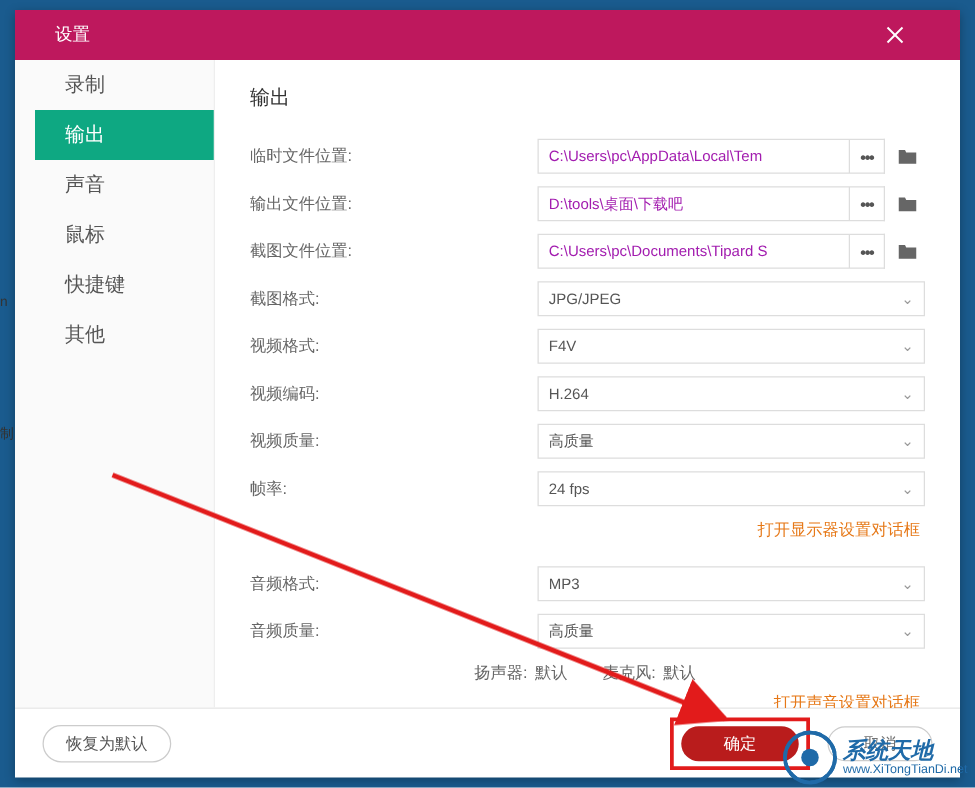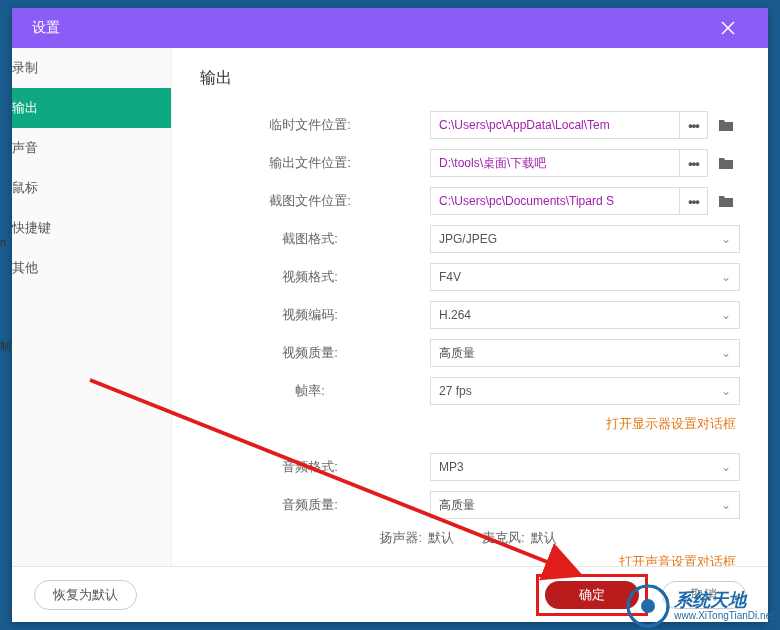--- a/index.html
+++ b/index.html
@@ -1,29 +1,29 @@
 <!DOCTYPE html>
 <html><head>
   <meta charset="utf-8">
   <style>
     * { margin: 0; padding: 0; box-sizing: border-box; font-family: "Microsoft YaHei", Arial, sans-serif; }
     body { width: 780px; height: 630px; background: #1a5b8e; overflow: hidden; position: relative; }
     .window { position: absolute; left: 12px; top: 8px; width: 756px; height: 614px; background: #fff; box-shadow: 0 2px 8px rgba(0,0,0,0.3); display: flex; flex-direction: column; }
-    .titlebar { height: 40px; background: #8b5cf6; display: flex; align-items: center; padding: 0 20px; color: #fff; }
+    .titlebar { height: 40px; background: #be185d; display: flex; align-items: center; padding: 0 32px; color: #fff; }
     .title-text { font-size: 14px; flex: 1; }
     .close-x { width: 40px; height: 40px; display: flex; align-items: center; justify-content: center; cursor: pointer; }
     .close-x svg { width: 16px; height: 16px; }
     .body { flex: 1; display: flex; overflow: hidden; }
     .sidebar { width: 160px; background: #fafafa; border-right: 1px solid #eee; }
-    .sidebar-item { height: 40px; display: flex; align-items: center; font-size: 13px; color: #555; cursor: pointer; }
+    .sidebar-item { height: 40px; display: flex; align-items: center; padding-left: 24px; font-size: 16px; color: #555; cursor: pointer; margin-left: 16px; }
     .sidebar-item.active { background: #0ea882; color: #fff; }
     .content { flex: 1; padding: 20px 28px 0 28px; overflow-y: auto; font-size: 13px; color: #444; }
     .section-title { font-size: 16px; color: #333; margin-bottom: 22px; }
     .row { display: flex; align-items: center; margin-bottom: 10px; }
-    .row-label { width: 230px; text-align: center; padding-right: 10px; color: #666; font-size: 13px; }
+    .row-label { width: 230px; text-align: left; padding-right: 10px; color: #666; font-size: 13px; }
     .input-readonly { flex: 1; height: 28px; border: 1px solid #ddd; background: #fff; padding: 0 8px; font-size: 12px; color: #a21caf; display: flex; align-items: center; overflow: hidden; white-space: nowrap; }
     .btn-more { width: 28px; height: 28px; border: 1px solid #ddd; border-left: none; background: #fff; display: flex; align-items: center; justify-content: center; cursor: pointer; font-weight: bold; letter-spacing: -1px; color: #555; }
     .btn-folder { width: 28px; height: 28px; margin-left: 4px; display: flex; align-items: center; justify-content: center; cursor: pointer; color: #555; }
     .select { flex: 1; height: 28px; border: 1px solid #ddd; background: #fff; padding: 0 8px; font-size: 12px; color: #555; display: flex; align-items: center; justify-content: space-between; cursor: pointer; }
     .chev { color: #999; }
     .link-row { text-align: right; padding-right: 4px; margin-top: 6px; margin-bottom: 20px; }
     .link { color: #e67817; font-size: 13px; cursor: pointer; margin-left: 12px; }
     .spk-row { display: flex; justify-content: center; gap: 28px; padding-right: 4px; margin-top: 8px; color: #666; font-size: 13px; }
     .spk-pair { display: flex; gap: 6px; }
     .footer { height: 56px; border-top: 1px solid #e5e5e5; display: flex; align-items: center; padding: 11px 22px; justify-content: space-between; }
@@ -133,21 +133,21 @@
         <div class="row-label">视频质量:</div>
         <div class="select">
           <span>高质量</span>
           <span class="chev">⌄</span>
         </div>
       </div>
 
       <div class="row">
         <div class="row-label">帧率:</div>
         <div class="select">
-          <span>27 fps</span>
+          <span>24 fps</span>
           <span class="chev">⌄</span>
         </div>
       </div>
 
       <div class="link-row">
         <span class="link">打开显示器设置对话框</span>
       </div>
 
       <div class="row">
         <div class="row-label">音频格式:</div>

